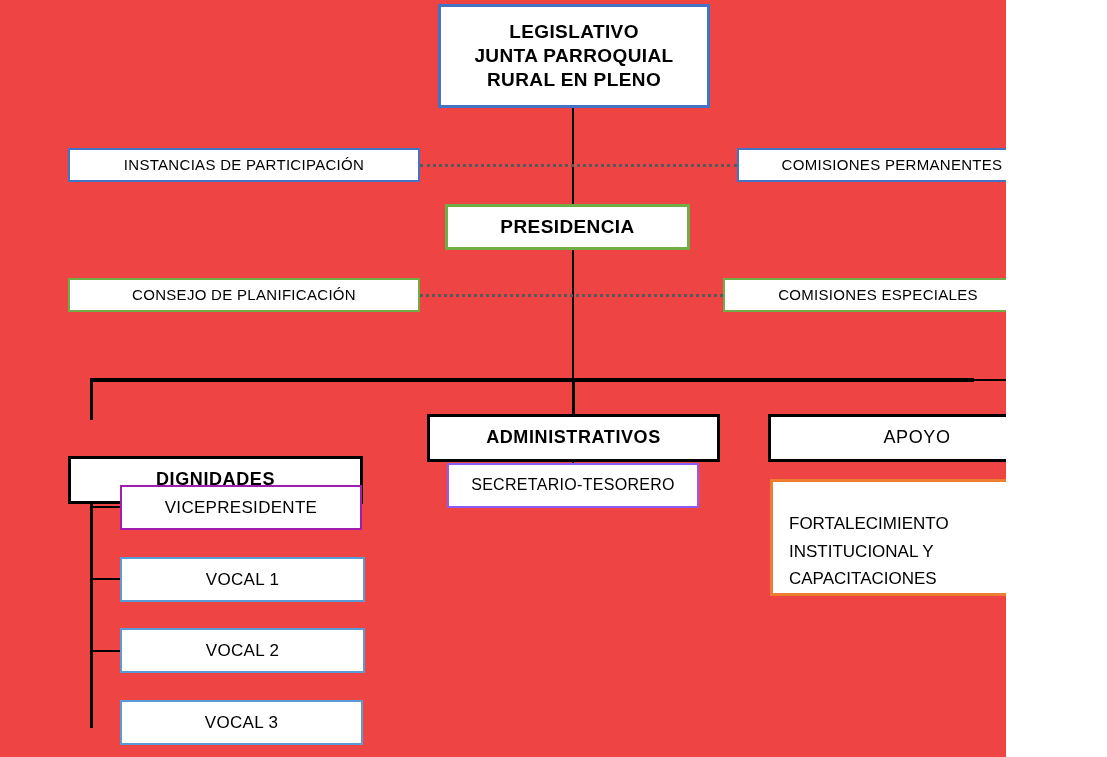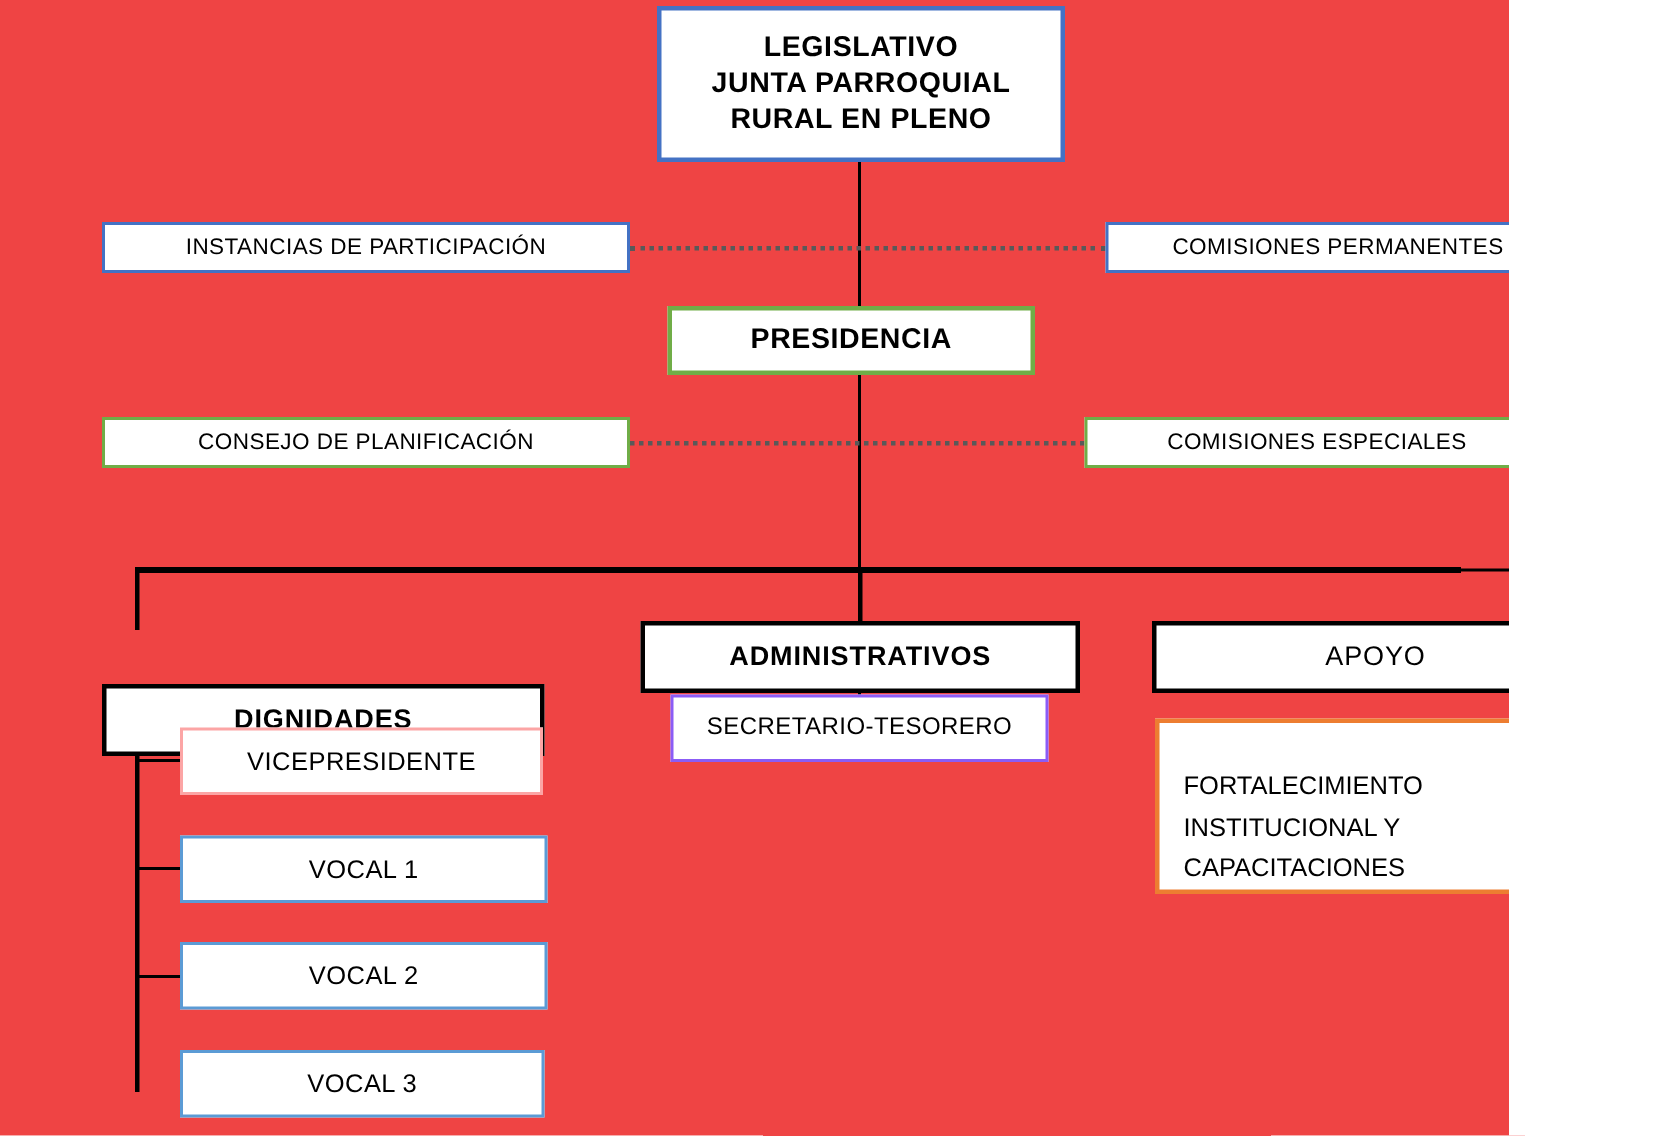--- a/index.html
+++ b/index.html
@@ -89,21 +89,21 @@
   }
   .n-apoyo {
     left: 768px; top: 414px; width: 298px; height: 48px;
     border: 3px solid #000000;
     font-weight: normal; font-size: 18px; letter-spacing: 0.6px;
   }
 
   
   .n-vicepresidente {
     left: 120px; top: 485px; width: 242px; height: 45px;
-    border: 2px solid #fca5a5;
+    border: 2px solid #a21caf;
     font-size: 17px; letter-spacing: 0.3px; justify-content: center;
   }
   .n-vocal1 {
     left: 120px; top: 557px; width: 245px; height: 45px;
     border: 2px solid #5b9bd5;
     font-size: 17px; letter-spacing: 0.3px;
   }
   .n-vocal2 {
     left: 120px; top: 628px; width: 245px; height: 45px;
     border: 2px solid #5b9bd5;

